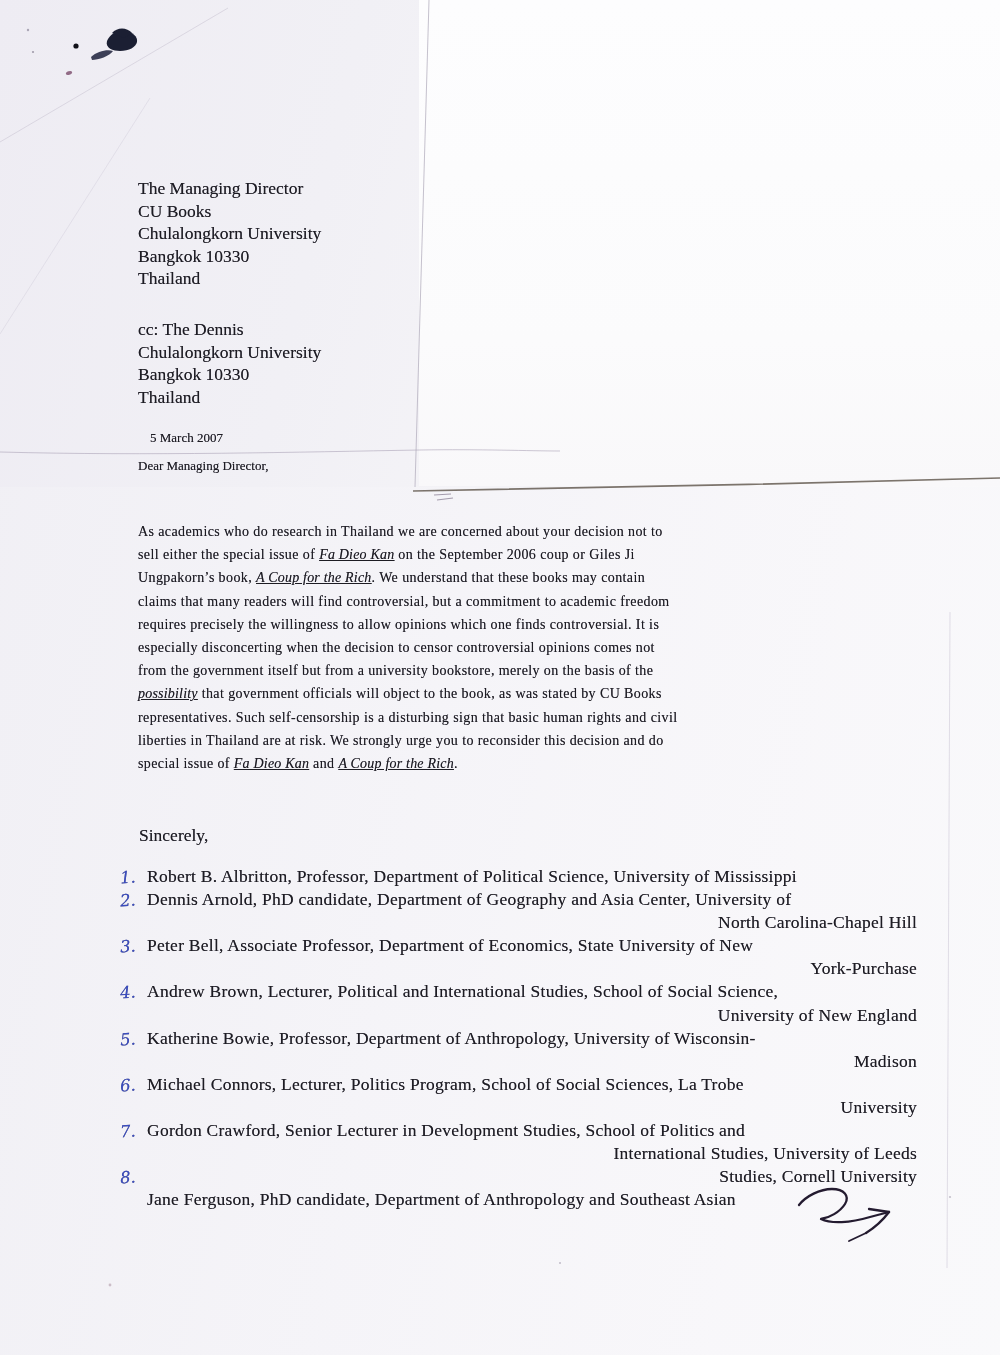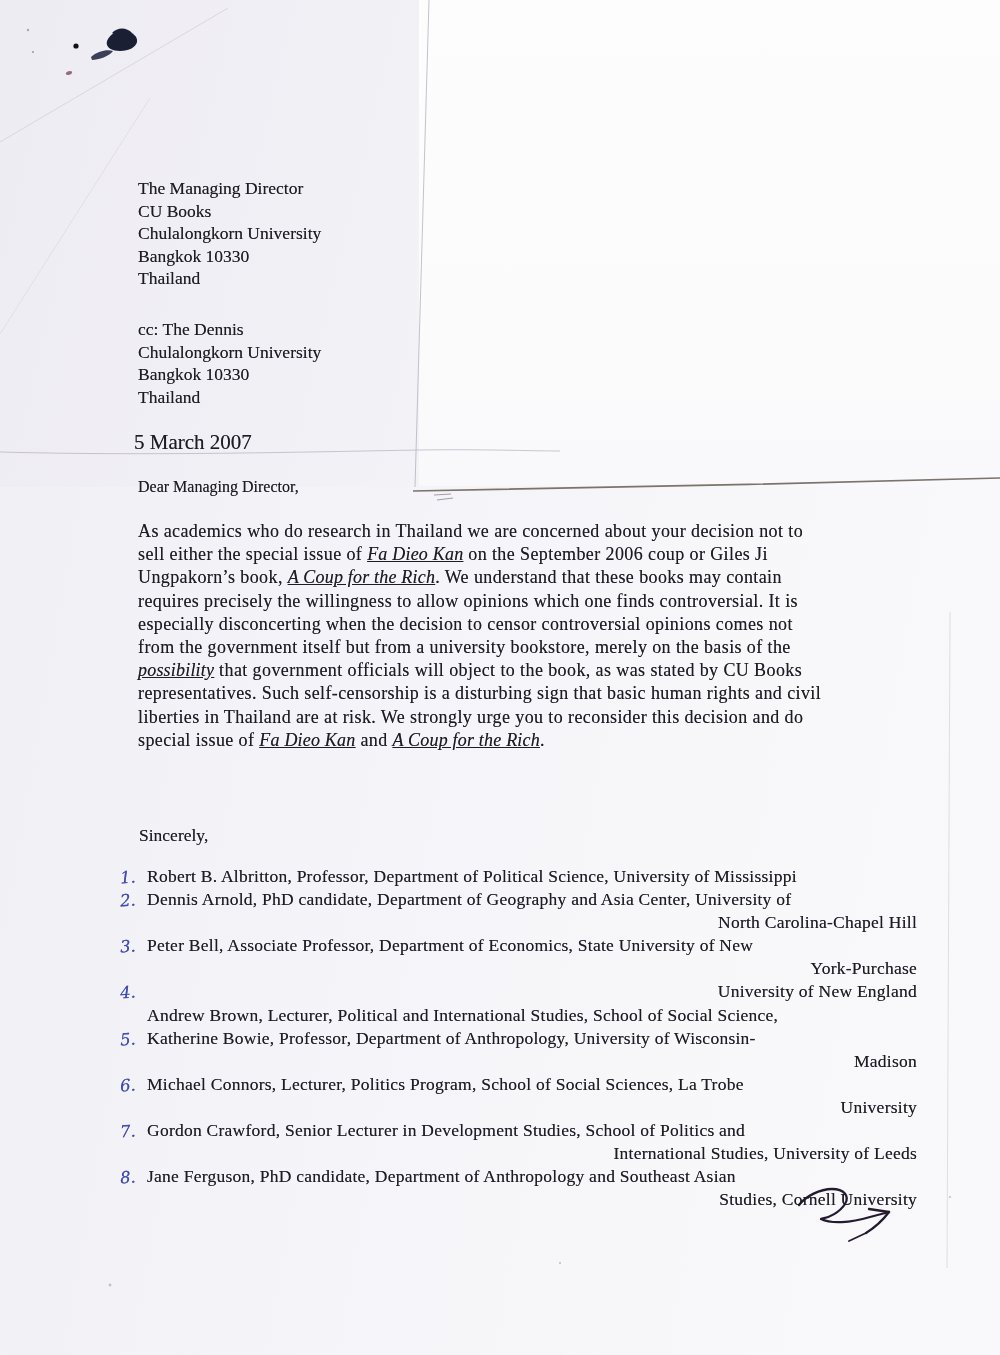--- a/index.html
+++ b/index.html
@@ -18,23 +18,23 @@
     position:absolute; left:0; top:487px; width:1000px; height:868px;
     background:linear-gradient(100deg,#f1f0f5 0%,#f5f4f8 40%,#f8f7fa 75%,#f9f9fb 100%);
     opacity:.9;
   }
   .artifacts{position:absolute; left:0; top:0; width:1000px; height:1355px; pointer-events:none;}
   .textblock{position:absolute; white-space:nowrap;}
   .tline{white-space:nowrap;}
   .soft{ text-shadow:0 0 .5px rgba(35,32,48,.6); }
   .recipient{left:138px; top:177px; font-size:17.5px; line-height:22.6px;}
   .cc{left:138px; top:318px; font-size:17.5px; line-height:22.6px;}
-  .date{left:134px; top:430px; font-size:21px;}
-  .salutation{left:138px; top:478px; font-size:16px;}
-  .letter-body{left:138px; top:520px; width:745px; font-size:18px; line-height:23.2px; letter-spacing:.4px;}
+  .date{left:150px; top:430px; font-size:13px;}
+  .salutation{left:138px; top:458px; font-size:13px;}
+  .letter-body{left:138px; top:520px; width:745px; font-size:14px; line-height:23.2px; letter-spacing:.4px;}
   .letter-body .it{font-style:italic; letter-spacing:.2px;text-decoration:underline;}
   .closing{left:139px; top:825px; font-size:17.5px;}
   .signatories{left:147px; top:865px; width:770px; font-size:17.5px; line-height:23.1px; letter-spacing:.25px;}
   .sig-item{position:relative;}
   .sig-line{white-space:nowrap;}
   .sig-cont{padding-left:44px;text-align:right;}
   .sig-num{
     position:absolute; left:-27px; top:1px;
     font-family:"DejaVu Serif",serif; font-style:italic; font-size:16.5px;
     transform:rotate(-4deg); letter-spacing:0;
@@ -96,20 +96,21 @@
     </div>
 
   <div class="textblock date soft">5 March 2007</div>
 
   <div class="textblock salutation soft">Dear Managing Director,</div>
 
   <div class="textblock letter-body soft">
       <div class="tline"><span>As academics who do research in Thailand we are concerned about your decision not to</span></div>
       <div class="tline"><span>sell either the special issue of </span><span class="it">Fa Dieo Kan</span><span> on the September 2006 coup or Giles Ji</span></div>
       <div class="tline"><span>Ungpakorn’s book, </span><span class="it">A Coup for the Rich</span><span>. We understand that these books may contain</span></div>
+      <div class="tline"><span>claims that many readers will find controversial, but a commitment to academic freedom</span></div>
       <div class="tline"><span>requires precisely the willingness to allow opinions which one finds controversial. It is</span></div>
       <div class="tline"><span>especially disconcerting when the decision to censor controversial opinions comes not</span></div>
       <div class="tline"><span>from the government itself but from a university bookstore, merely on the basis of the</span></div>
       <div class="tline"><span class="it">possibility</span><span> that government officials will object to the book, as was stated by CU Books</span></div>
       <div class="tline"><span>representatives. Such self-censorship is a disturbing sign that basic human rights and civil</span></div>
       <div class="tline"><span>liberties in Thailand are at risk. We strongly urge you to reconsider this decision and do</span></div>
       <div class="tline"><span>special issue of </span><span class="it">Fa Dieo Kan</span><span> and </span><span class="it">A Coup for the Rich</span><span>.</span></div>
     </div>
 
   <div class="textblock closing soft">Sincerely,</div>
@@ -124,38 +125,38 @@
         <div class="sig-line">Dennis Arnold, PhD candidate, Department of Geography and Asia Center, University of</div>
         <div class="sig-line sig-cont">North Carolina-Chapel Hill</div>
       </div>
       <div class="sig-item">
         <span class="sig-num" style="color: rgb(58, 76, 192);">3.</span>
         <div class="sig-line">Peter Bell, Associate Professor, Department of Economics, State University of New</div>
         <div class="sig-line sig-cont">York-Purchase</div>
       </div>
       <div class="sig-item">
         <span class="sig-num" style="color: rgb(58, 76, 192);">4.</span>
+        <div class="sig-line">Andrew Brown, Lecturer, Political and International Studies, School of Social Science,</div>
         <div class="sig-line sig-cont">University of New England</div>
-        <div class="sig-line">Andrew Brown, Lecturer, Political and International Studies, School of Social Science,</div>
       </div>
       <div class="sig-item">
         <span class="sig-num" style="color: rgb(58, 76, 192);">5.</span>
         <div class="sig-line">Katherine Bowie, Professor, Department of Anthropology, University of Wisconsin-</div>
         <div class="sig-line sig-cont">Madison</div>
       </div>
       <div class="sig-item">
         <span class="sig-num" style="color: rgb(58, 76, 192);">6.</span>
         <div class="sig-line">Michael Connors, Lecturer, Politics Program, School of Social Sciences, La Trobe</div>
         <div class="sig-line sig-cont">University</div>
       </div>
       <div class="sig-item">
         <span class="sig-num" style="color: rgb(58, 76, 192);">7.</span>
         <div class="sig-line">Gordon Crawford, Senior Lecturer in Development Studies, School of Politics and</div>
         <div class="sig-line sig-cont">International Studies, University of Leeds</div>
       </div>
       <div class="sig-item">
         <span class="sig-num" style="color: rgb(58, 76, 192);">8.</span>
+        <div class="sig-line sig-cont">Studies, Cornell University</div>
         <div class="sig-line">Jane Ferguson, PhD candidate, Department of Anthropology and Southeast Asian</div>
-        <div class="sig-line sig-cont">Studies, Cornell University</div>
       </div>
     </div>
 
 </div>
 
 </body></html>

